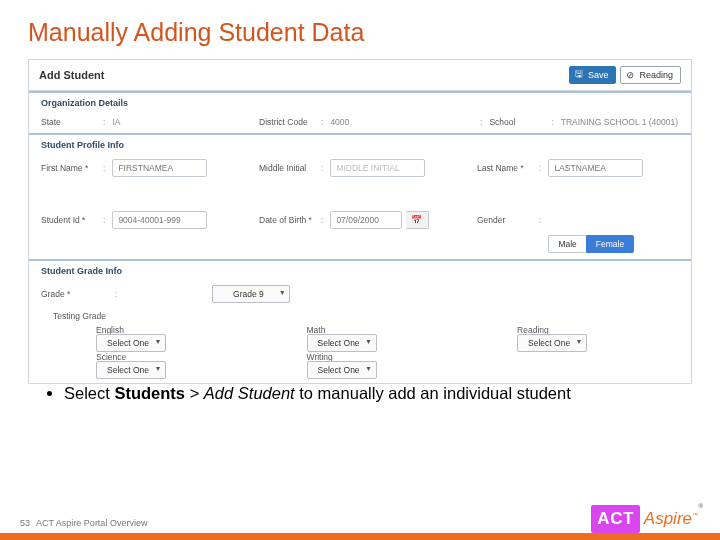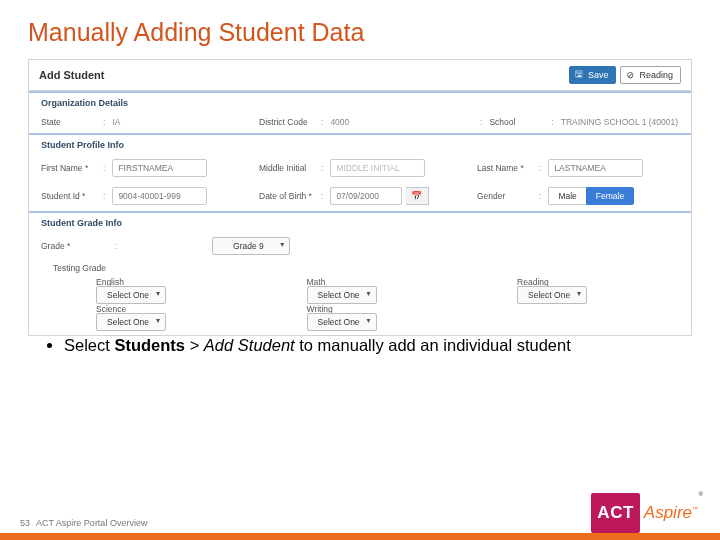--- a/index.html
+++ b/index.html
@@ -20,36 +20,36 @@
   .cell { display: flex; align-items: center; gap: 4px; flex: 1; }
   .lbl { min-width: 55px; color: #555; }
   .colon { color: #999; padding: 0 3px; }
   .val { color: #888; }
   .input { border: 1px solid #c3cad0; border-radius: 2px; padding: 3px 5px; min-width: 95px; font-size: 8.5px; color: #777; background: #fff; }
   .dd { border: 1px solid #b8bec4; border-radius: 2px; padding: 3px 16px 3px 10px; background: #fafafa; color: #333; position: relative; font-size: 8.5px; min-width: 78px; text-align: center; cursor: pointer; }
   .dd::after { content: "▾"; position: absolute; right: 5px; top: 2px; font-size: 8px; color: #555; }
   .pill { border: 1px solid #c3cad0; border-radius: 2px; padding: 3px 9px; font-size: 8.5px; cursor: pointer; }
   .pill.male { background: #fff; color: #333; }
   .pill.female { background: #3a7dd8; color: #fff; border-color: #3a7dd8; }
-  .gender { display: flex; gap: 0; }
+  .gender { display: flex; gap: 0; margin-top: 48px; }
   .gender .pill:first-child { border-radius: 2px 0 0 2px; border-right: none; }
   .gender .pill:last-child { border-radius: 0 2px 2px 0; }
   .cal { border: 1px solid #c3cad0; border-left: none; padding: 3px 5px; font-size: 9px; background: #f2f2f2; cursor: pointer; }
   .testing-row { display: flex; flex-wrap: wrap; padding: 2px 12px 6px 12px; }
   .tcell { width: 33%; padding: 2px 0; }
   .tlabel { color: #555; font-size: 8.5px; margin-bottom: 3px; display: block; padding-left: 55px; }
   .tdd { margin-left: 55px; }
   .bullet { margin: 0 0 0 36px; font-size: 16.5px; color: #000; }
   .bullet li { list-style: disc; }
   .footer { position: absolute; bottom: 0; left: 0; right: 0; height: 32px; }
   .orangebar { position: absolute; bottom: 0; left: 0; right: 0; height: 7px; background: #ec6d1f; }
   .ftxt { position: absolute; bottom: 12px; left: 20px; font-size: 9px; color: #777; }
   .pnum { margin-right: 6px; }
   .logo { position: absolute; bottom: 7px; right: 22px; display: flex; align-items: baseline; }
-  .act-box { background: #be185d; color: #fff; font-weight: 700; font-size: 17px; padding: 10px 6px; border-radius: 2px; letter-spacing: 0.5px; position: relative; }
+  .act-box { background: #d946ef; color: #fff; font-weight: 700; font-size: 17px; padding: 4px 6px; border-radius: 2px; letter-spacing: 0.5px; position: relative; }
   .act-reg { position: absolute; top: -2px; right: -5px; font-size: 6px; color: #173a63; }
   .aspire { color: #ec6d1f; font-size: 17px; font-style: italic; margin-left: 4px; }
   .aspire-tm { font-size: 6px; vertical-align: super; color: #ec6d1f; }
 </style>
 </head>
 <body>
 
 <div class="slide">
   <h1 class="title">Manually Adding Student Data</h1>
 

